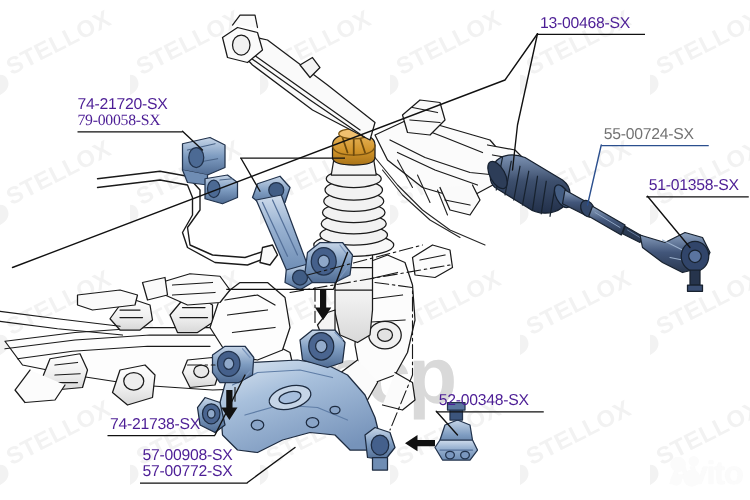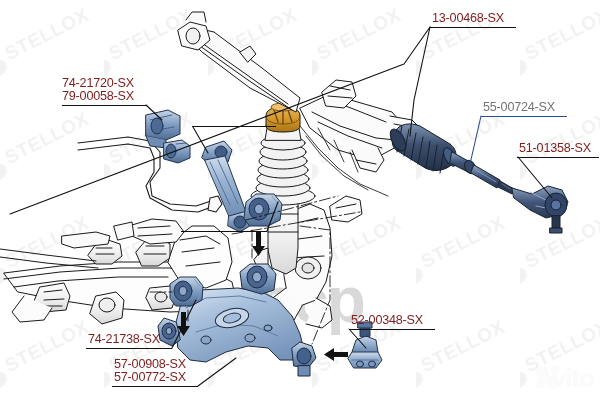--- a/index.html
+++ b/index.html
@@ -2,21 +2,21 @@
 <html><head>
 <meta charset="utf-8">
 <style>
   html,body{margin:0;padding:0;background:#fff;}
   body{width:600px;height:400px;overflow:hidden;
        font-family:"Liberation Sans",sans-serif;}
   #stage{position:relative;width:600px;height:400px;background:#ffffff;overflow:hidden;}
   #stage svg{position:absolute;left:0;top:0;}
   .layer{position:absolute;left:0;top:0;width:600px;height:400px;}
   .lbl{position:absolute;white-space:nowrap;font-family:"Liberation Sans",sans-serif;
-       font-size:12.6px;letter-spacing:-0.2px;color:#7f1d1d;line-height:13.5px;}
+       font-size:12.6px;letter-spacing:-0.2px;color:#4c1d95;line-height:13.5px;}
   .lbl.blue{color:#737373;}
   .lbl-underline{position:absolute;height:0;border-top:1.2px solid #111;}
   .lbl-underline.blue{border-top-color:#2b4f8e;}
   .wm-avito{position:absolute;right:6px;bottom:6px;display:flex;align-items:center;
             gap:4px;opacity:1;pointer-events:none;}
   .wm-avito .txt{font-size:26px;font-weight:bold;color:#fbfbfb;
             font-family:"Liberation Sans",sans-serif;letter-spacing:-1px;
             text-shadow:0 0 1px rgba(0,0,0,0.045);}
   .bcp{position:absolute;left:256px;top:268px;font-size:64px;font-weight:bold;
        color:#d9d9d9;font-family:"Liberation Sans",sans-serif;letter-spacing:-2px;
@@ -331,21 +331,21 @@
       <g stroke="#2b4f8e" stroke-width="1.1" fill="none">
 
         <path d="M481 116 L470 164"></path>
       </g>
     </g>
   </svg>
 
   <div class="layer">
 
     <div class="lbl" style="left:62px;top:77px;">74-21720-SX</div>
-    <div class="lbl" style="left:62px;top:90px;">79-00058-SX</div>
+    <div class="lbl" style="left:62px;top:90px;font-family:Liberation Serif, serif;">79-00058-SX</div>
     <div class="lbl-underline" style="left:62px;top:105px;width:84px;"></div>
 
     <div class="lbl-underline" style="left:192px;top:126px;width:84px;"></div>
 
     <div class="lbl" style="left:432px;top:12px;">13-00468-SX</div>
     <div class="lbl-underline" style="left:430px;top:27px;width:86px;"></div>
 
     <div class="lbl blue" style="left:483px;top:101px;">55-00724-SX</div>
     <div class="lbl-underline blue" style="left:481px;top:116px;width:86px;"></div>
 

